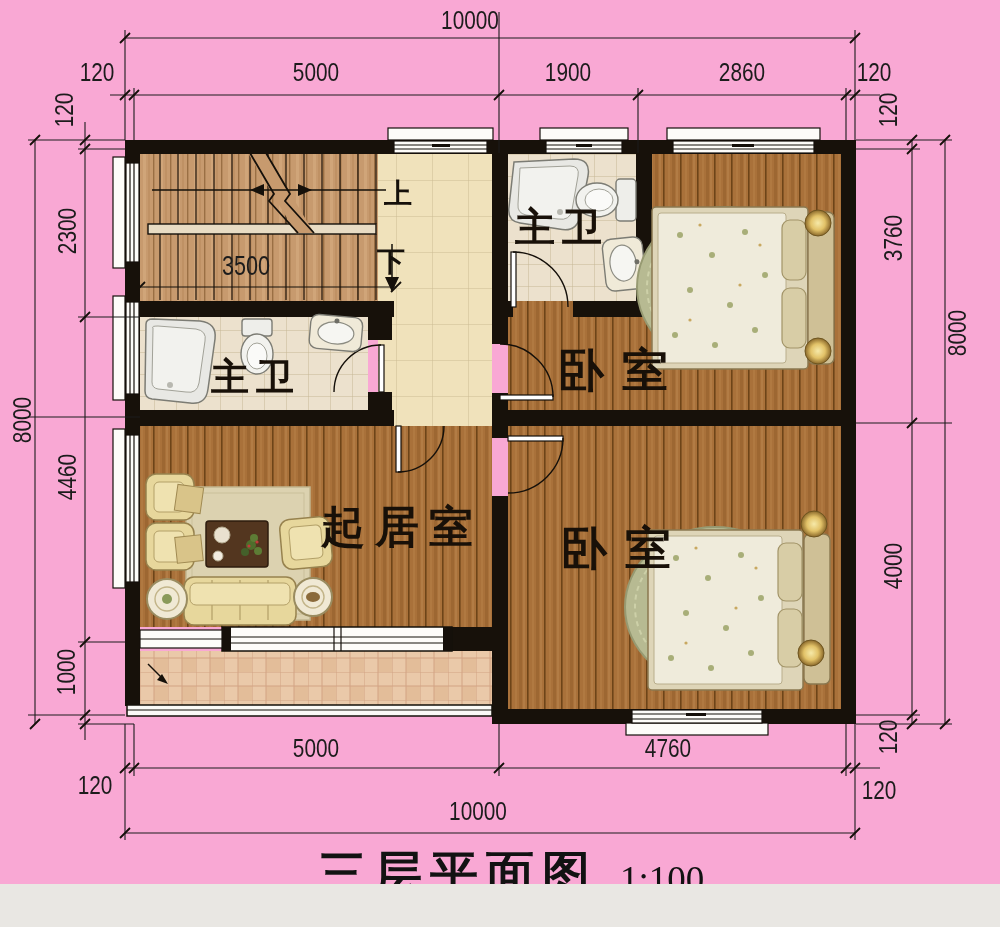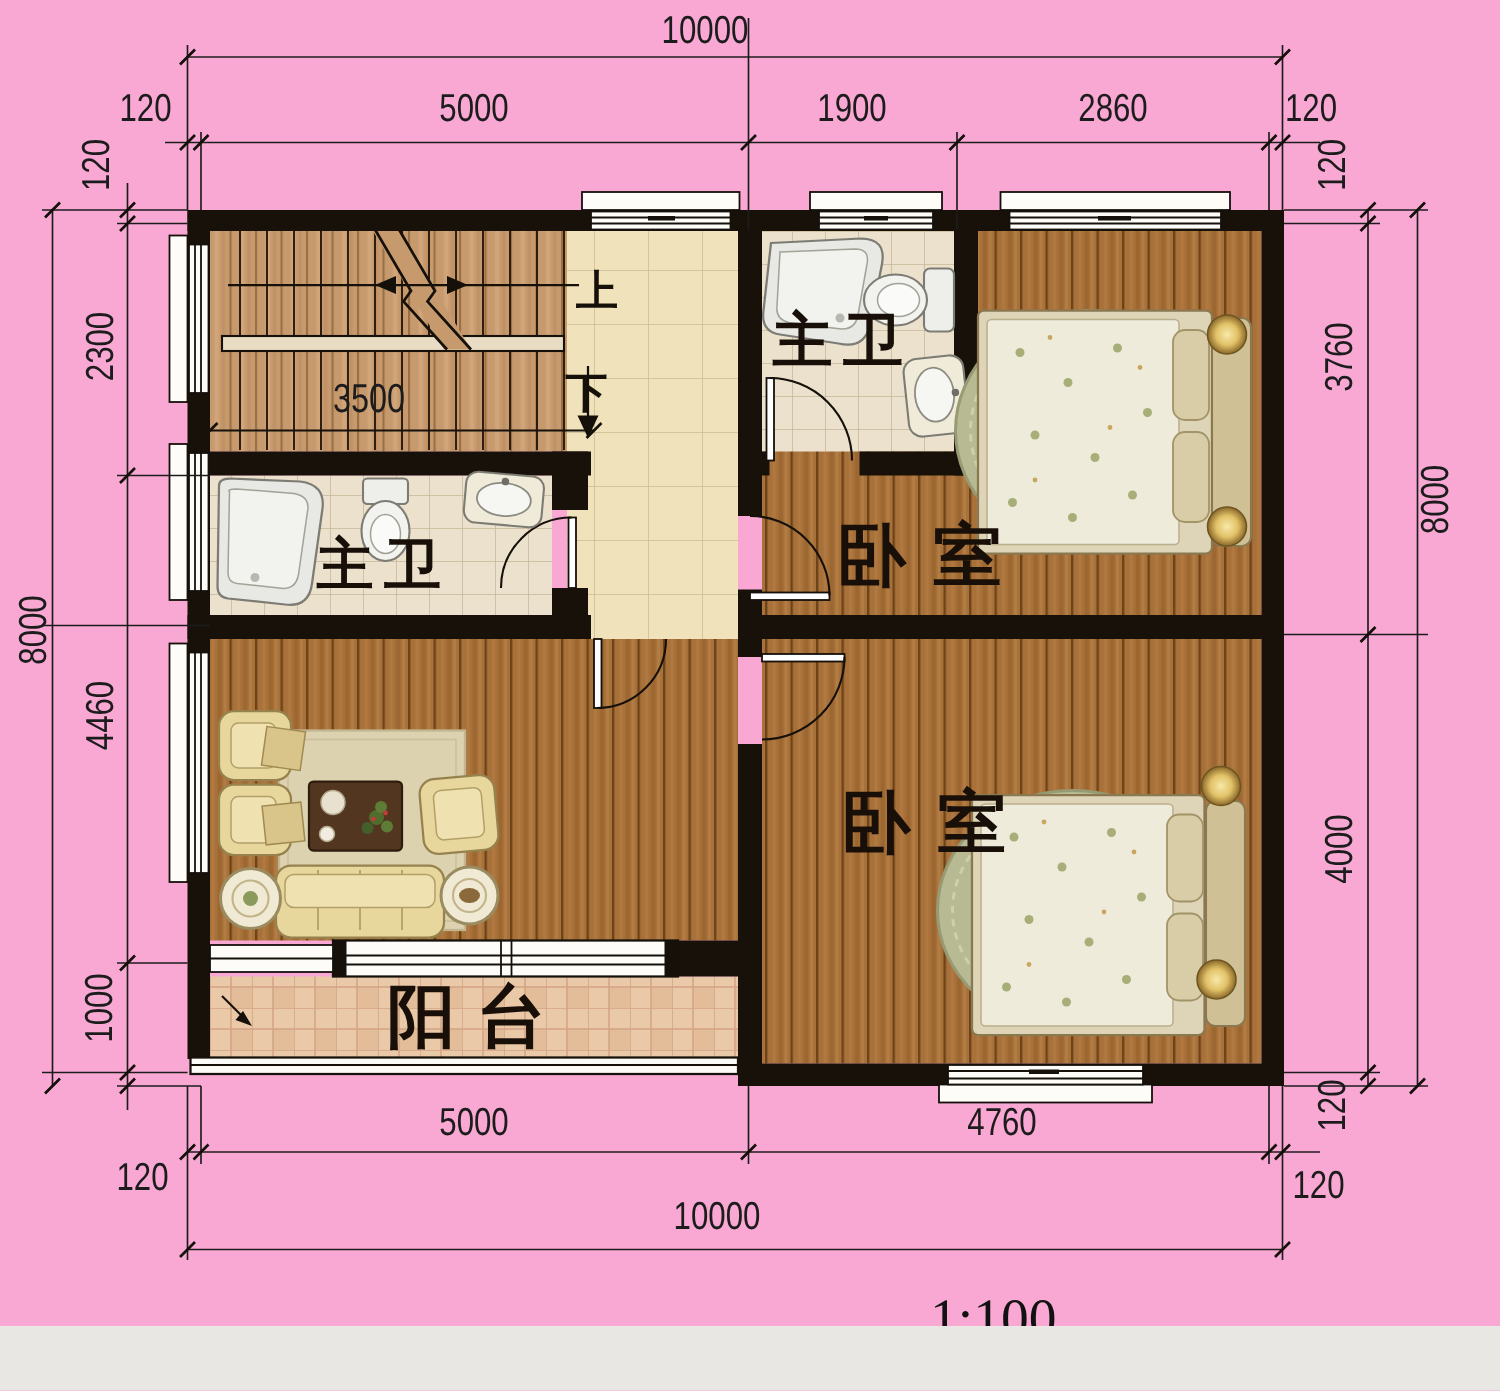--- a/index.html
+++ b/index.html
@@ -389,19 +389,20 @@
 <div class="lbl" style="left:879px;top:790px;">120</div>
 
 <div class="lbl" style="left:246px;top:266px;font-size:27px;">3500</div>
 <div class="stairlbl" style="left:398px;top:194px;">上</div>
 <div class="stairlbl" style="left:391px;top:262px;">下</div>
 
 <div class="room" style="left:562px;top:227px;font-size:40px;letter-spacing:7px;">主卫</div>
 <div class="room" style="left:256px;top:377px;font-size:38px;letter-spacing:7px;">主卫</div>
 <div class="room" style="left:622px;top:371px;font-size:46px;letter-spacing:18px;">卧室</div>
 <div class="room" style="left:625px;top:549px;font-size:46px;letter-spacing:18px;">卧室</div>
-<div class="room" style="left:318px;top:678px;font-size:46px;letter-spacing:14px;">阳台</div>
-
+<div class="room" style="left:402px;top:527px;font-size:44px;letter-spacing:10px;">起居室</div>
+
+<div class="title-main">三层平面图</div>
 <div class="title-scale">1:100</div>
 <div class="title-underline"></div>
 <div class="bottom-bar"></div>
 
 </div>
 
 </body></html>

